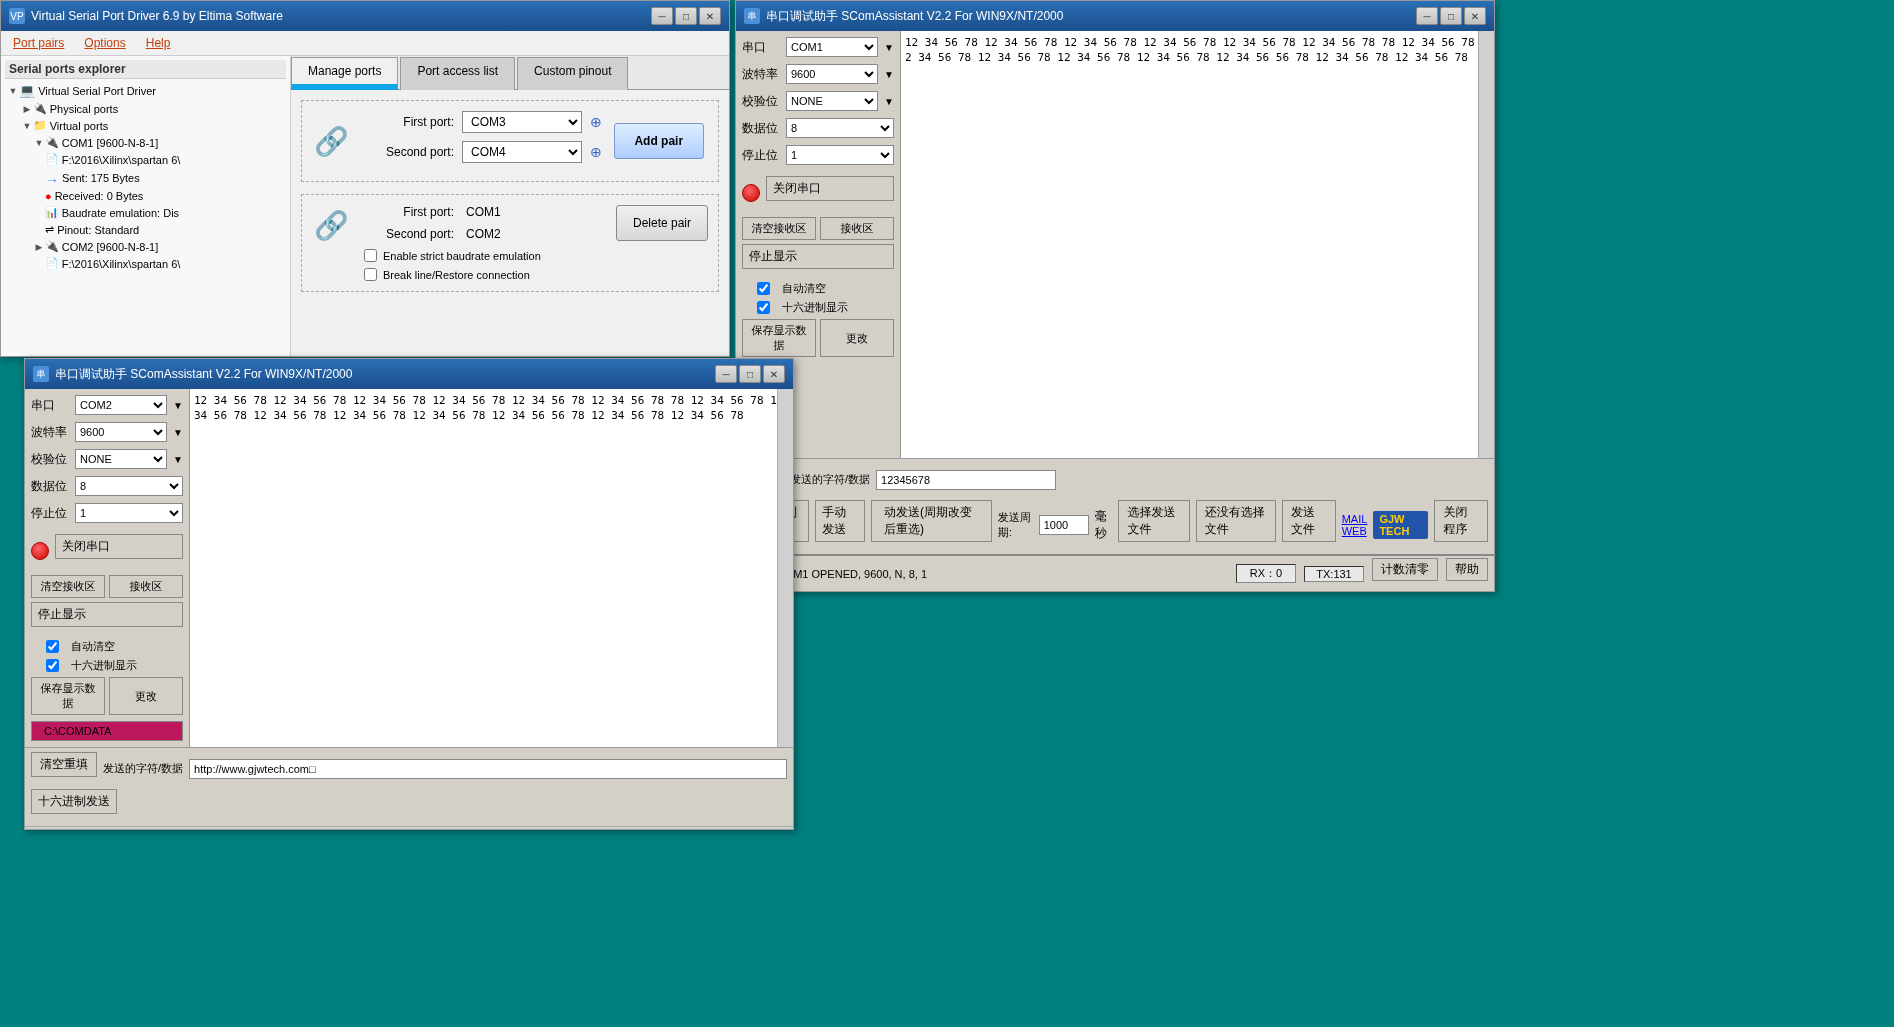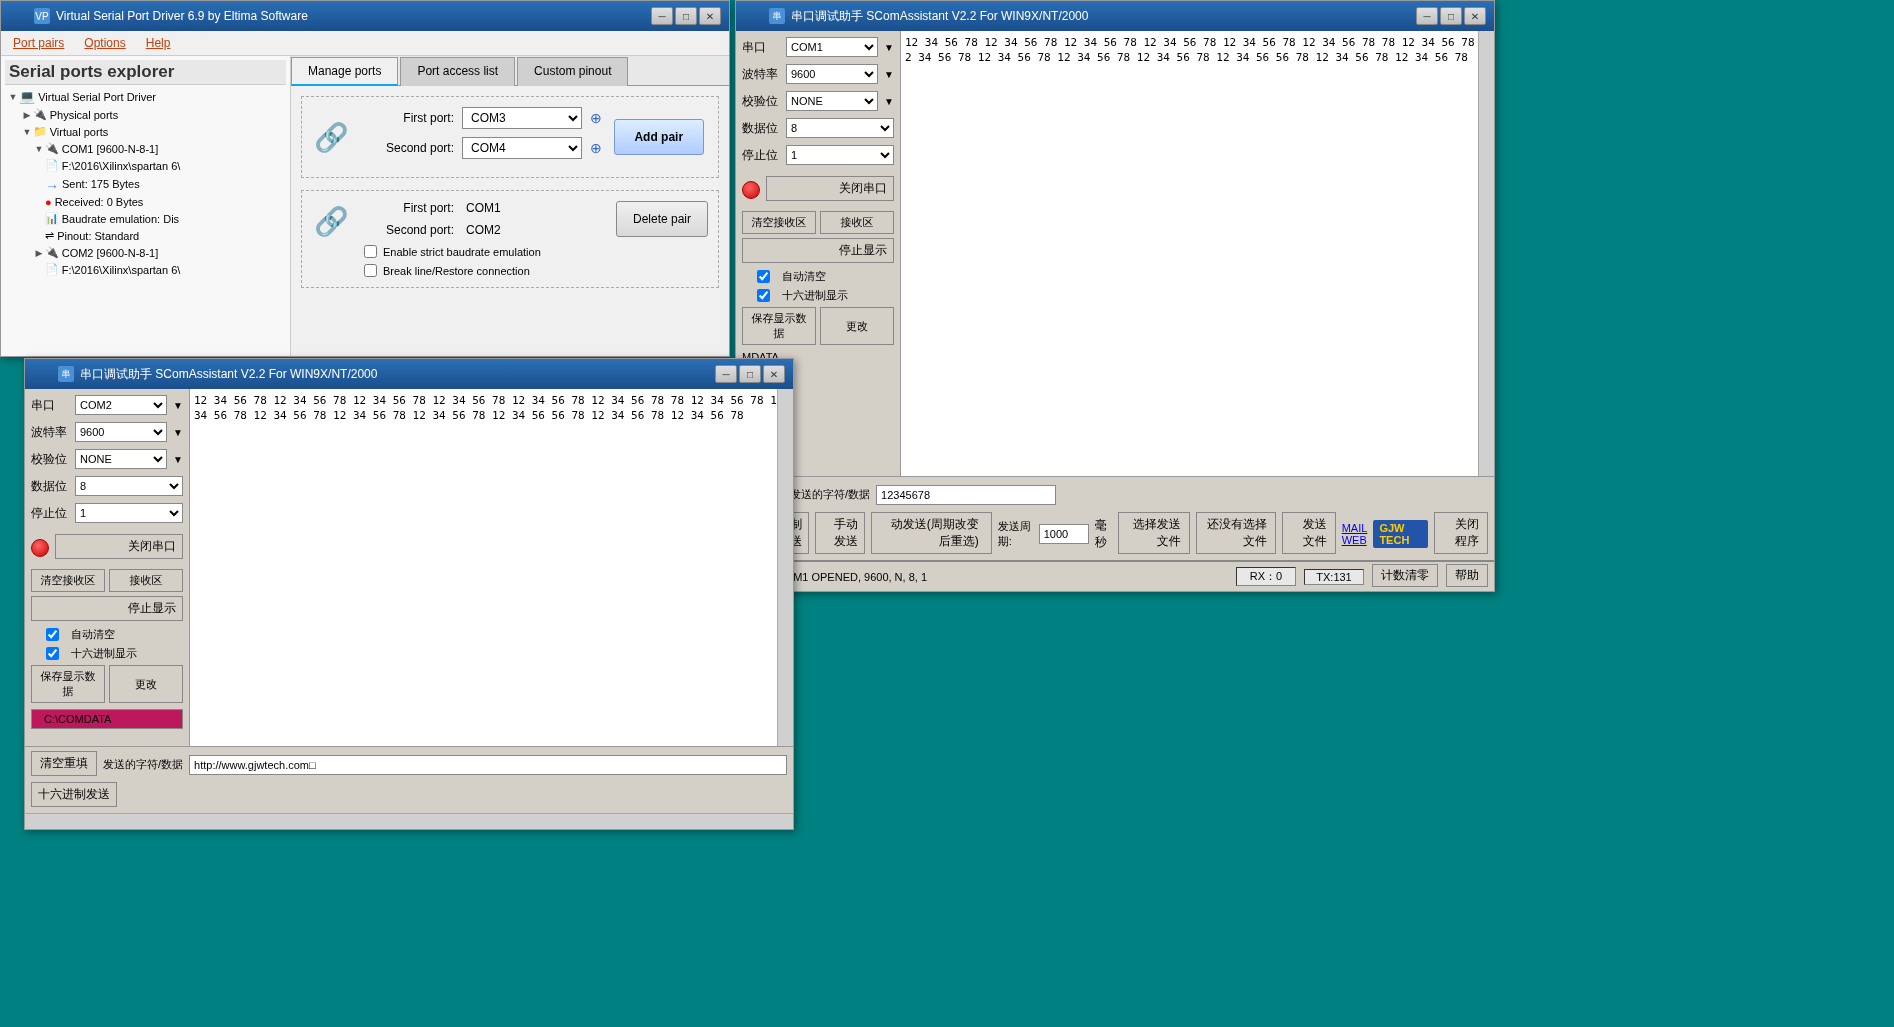--- a/index.html
+++ b/index.html
@@ -22,21 +22,20 @@
       justify-content: space-between;
       font-size: 12px;
       font-weight: normal;
       user-select: none;
     }
 
     .title-bar-left {
       display: flex;
       align-items: center;
       gap: 6px;
-      margin-left: 25px;
     }
 
     .title-bar-icon {
       width: 16px;
       height: 16px;
       background: #4a90d9;
       border-radius: 2px;
       display: flex;
       align-items: center;
       justify-content: center;
@@ -95,21 +94,21 @@
     
     .ports-explorer {
       width: 290px;
       background: #f8f8f8;
       border-right: 1px solid #ccc;
       overflow-y: auto;
       padding: 4px;
     }
 
     .explorer-header {
-      font-size: 17px;
+      font-size: 12px;
       font-weight: bold;
       padding: 2px 4px;
       color: #333;
       background: #e8e8e8;
       border-bottom: 1px solid #ccc;
       margin-bottom: 2px;
     }
 
     .tree-item {
       display: flex;
@@ -150,21 +149,21 @@
       border: 1px solid #999;
       border-bottom: none;
       margin-right: 2px;
       background: #d0d0d0;
       position: relative;
       top: 1px;
     }
 
     .tab.active {
       background: #f0f0f0;
-      border-bottom: 2px solid #0ea5e9;
+      border-bottom: 6px solid #0ea5e9;
     }
 
     .tab-content {
       padding: 10px;
     }
 
     .tab-description {
       font-size: 11px;
       color: #333;
       margin-bottom: 12px;
@@ -288,22 +287,22 @@
       background: white;
     }
 
     .scom-btn {
       width: 100%;
       padding: 3px 6px;
       font-size: 12px;
       background: #d4d0c8;
       border: 1px solid #888;
       cursor: pointer;
-      text-align: right;
-      margin-bottom: 2px;
+      text-align: left;
+      margin-bottom: 8px;
     }
 
     .scom-close-port {
       display: flex;
       align-items: center;
       gap: 6px;
       margin: 4px 0;
     }
 
     .red-circle {

